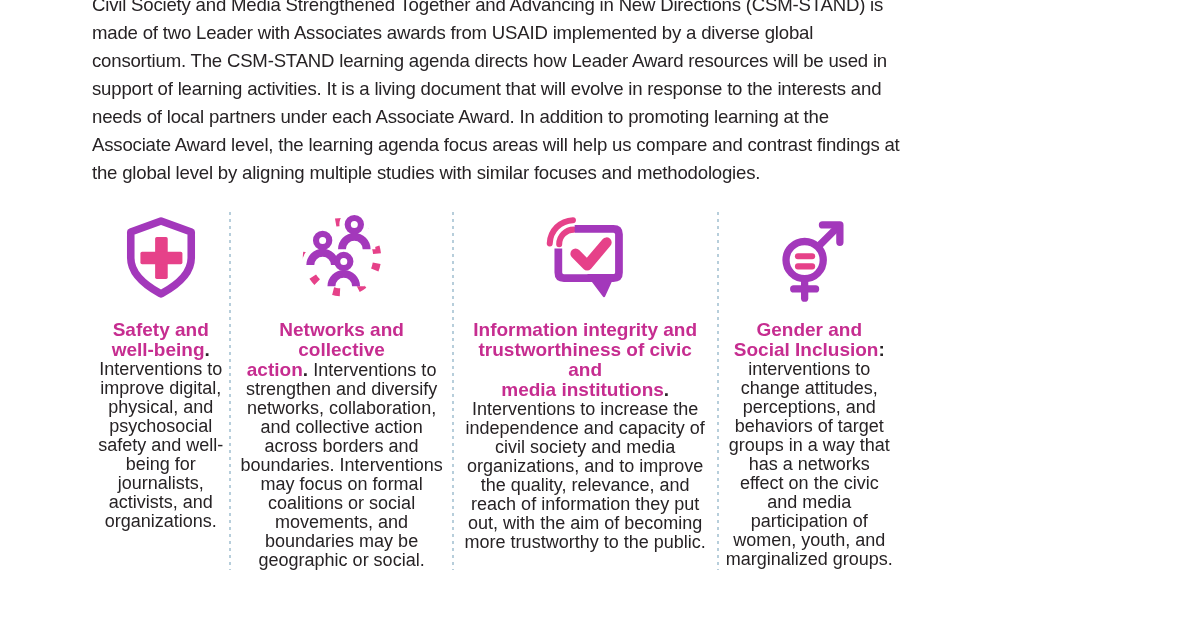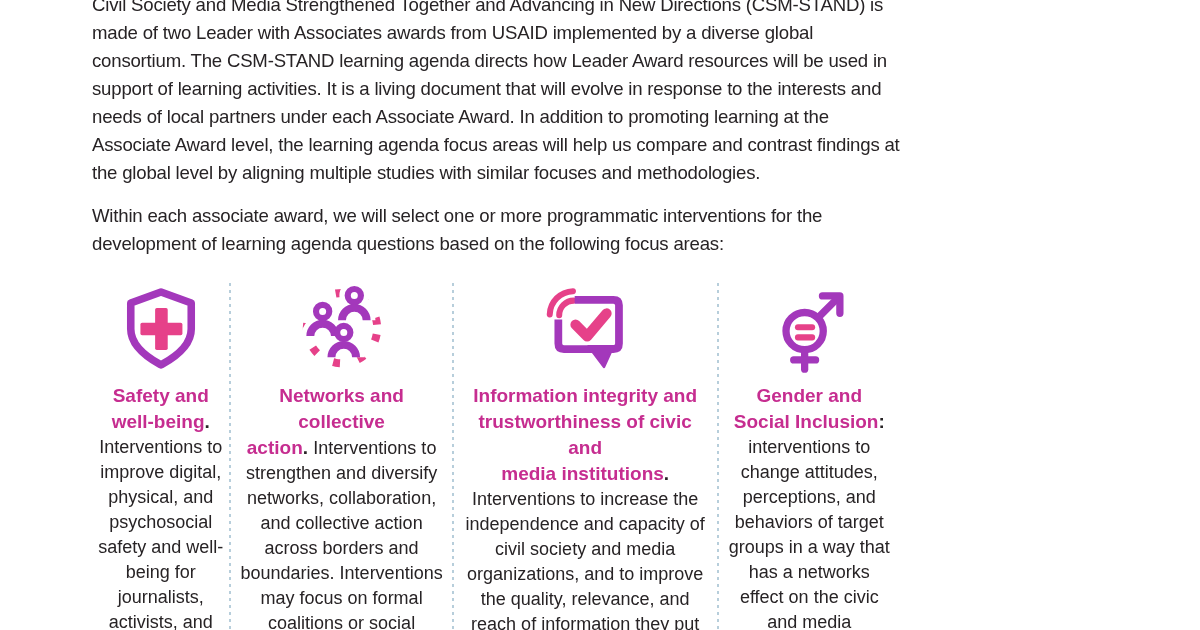--- a/index.html
+++ b/index.html
@@ -52,23 +52,23 @@
   }
 
   .icon-wrap {
     height: 92px;
     display: flex;
     align-items: center;
     justify-content: center;
   }
 
   .col-text {
-    margin-top: 8px;
+    margin-top: 16px;
     font-size: 18px;
-    line-height: 25px;
+    line-height: 19px;
     color: #272325;
   }
   .col-title {
     font-weight: bold;
     font-size: 19px;
     color: #c62d90;
   }
   .col-sep {
     font-weight: bold;
     font-size: 19px;
@@ -81,21 +81,20 @@
   svg .stroke-pink   { stroke: #e64189; }
   svg .fill-pink     { fill: #e64189; }
 </style>
 </head>
 <body>
 
 <div class="page">
 
   <div class="intro">
     <p class="p1">Civil Society and Media Strengthened Together and Advancing in New Directions (CSM-STAND) is made of two Leader with Associates awards from USAID implemented by a diverse global consortium. The CSM-STAND learning agenda directs how Leader Award resources will be used in support of learning activities. It is a living document that will evolve in response to the interests and needs of local partners under each Associate Award. In addition to promoting learning at the Associate Award level, the learning agenda focus areas will help us compare and contrast findings at the global level by aligning multiple studies with similar focuses and methodologies.</p>
-    <p class="p2">Within each associate award, we will select one or more programmatic interventions for the development of learning agenda questions based on the following focus areas:</p>
   </div>
 
   <div class="focus-row">
 
     <div class="focus-col c1">
       <div class="icon-wrap">
         <svg width="84" height="88" viewBox="0 0 100 104">
           <path class="stroke-purple" d="M50 8 L86 21 V52 C86 77 52 93.5 50 94.8 C48 93.5 14 77 14 52 V21 Z" fill="none" stroke-width="9" stroke-linejoin="round"></path>
           <rect class="fill-pink" x="43" y="27" width="15" height="50" rx="2"></rect>
           <rect class="fill-pink" x="25.5" y="44.5" width="50" height="15" rx="2"></rect>

